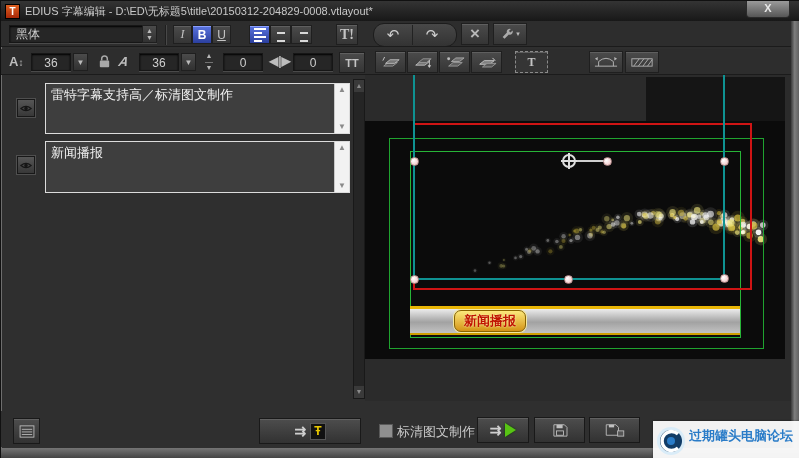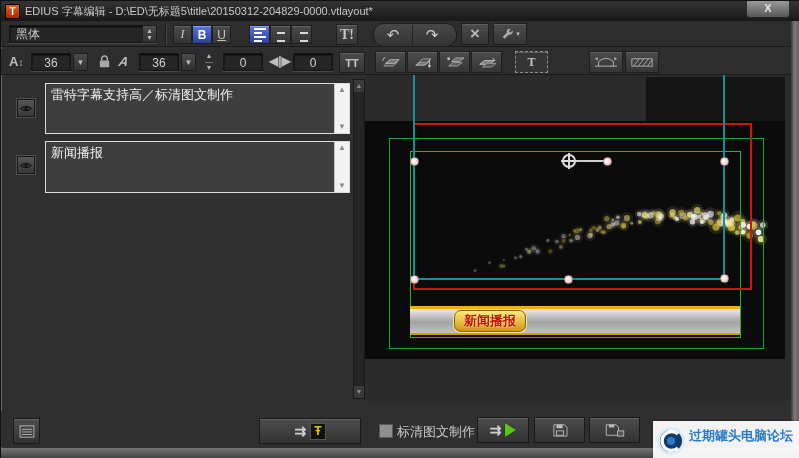--- a/index.html
+++ b/index.html
@@ -93,21 +93,21 @@
   .wm-line2{position:absolute;left:8px;top:28px;color:#1c1c1c;font-size:13px;font-family:"Liberation Mono",monospace;white-space:nowrap;}
   .vsep{position:absolute;width:0;height:20px;border-left:1px solid #1e1e1e;border-right:1px solid #484848;}
 </style>
 </head>
 <body>
 
 <div class="window">
 
   <div class="titlebar">
     <div class="app-icon">T</div>
-    <div class="title-text">EDIUS 字幕编辑 - D:\ED\无标题5\title\20150312-204829-0000.vtlayout*</div>
+    <div class="title-text">EDIUS 字幕编辑 - D:\ED\无标题5\title\20150312-204829-0008.vtlayout*</div>
     <div class="close-btn">X</div>
   </div>
 
   <div class="toolbar tb1">
     <div class="field" style="left:8px;top:4px;width:148px;text-align:left;padding-left:6px;line-height:16px;">黑体</div>
     <div class="caretbtn" style="left:141px;top:4px;">
         <span>▲<br>▼</span>
       </div>
     <div class="vsep" style="left:164px;top:4px;"></div>
     <div class="tbtn" style="left:172px;top:4px;width:19px;font-style:italic;font-family:'Liberation Serif',serif;">I</div>

